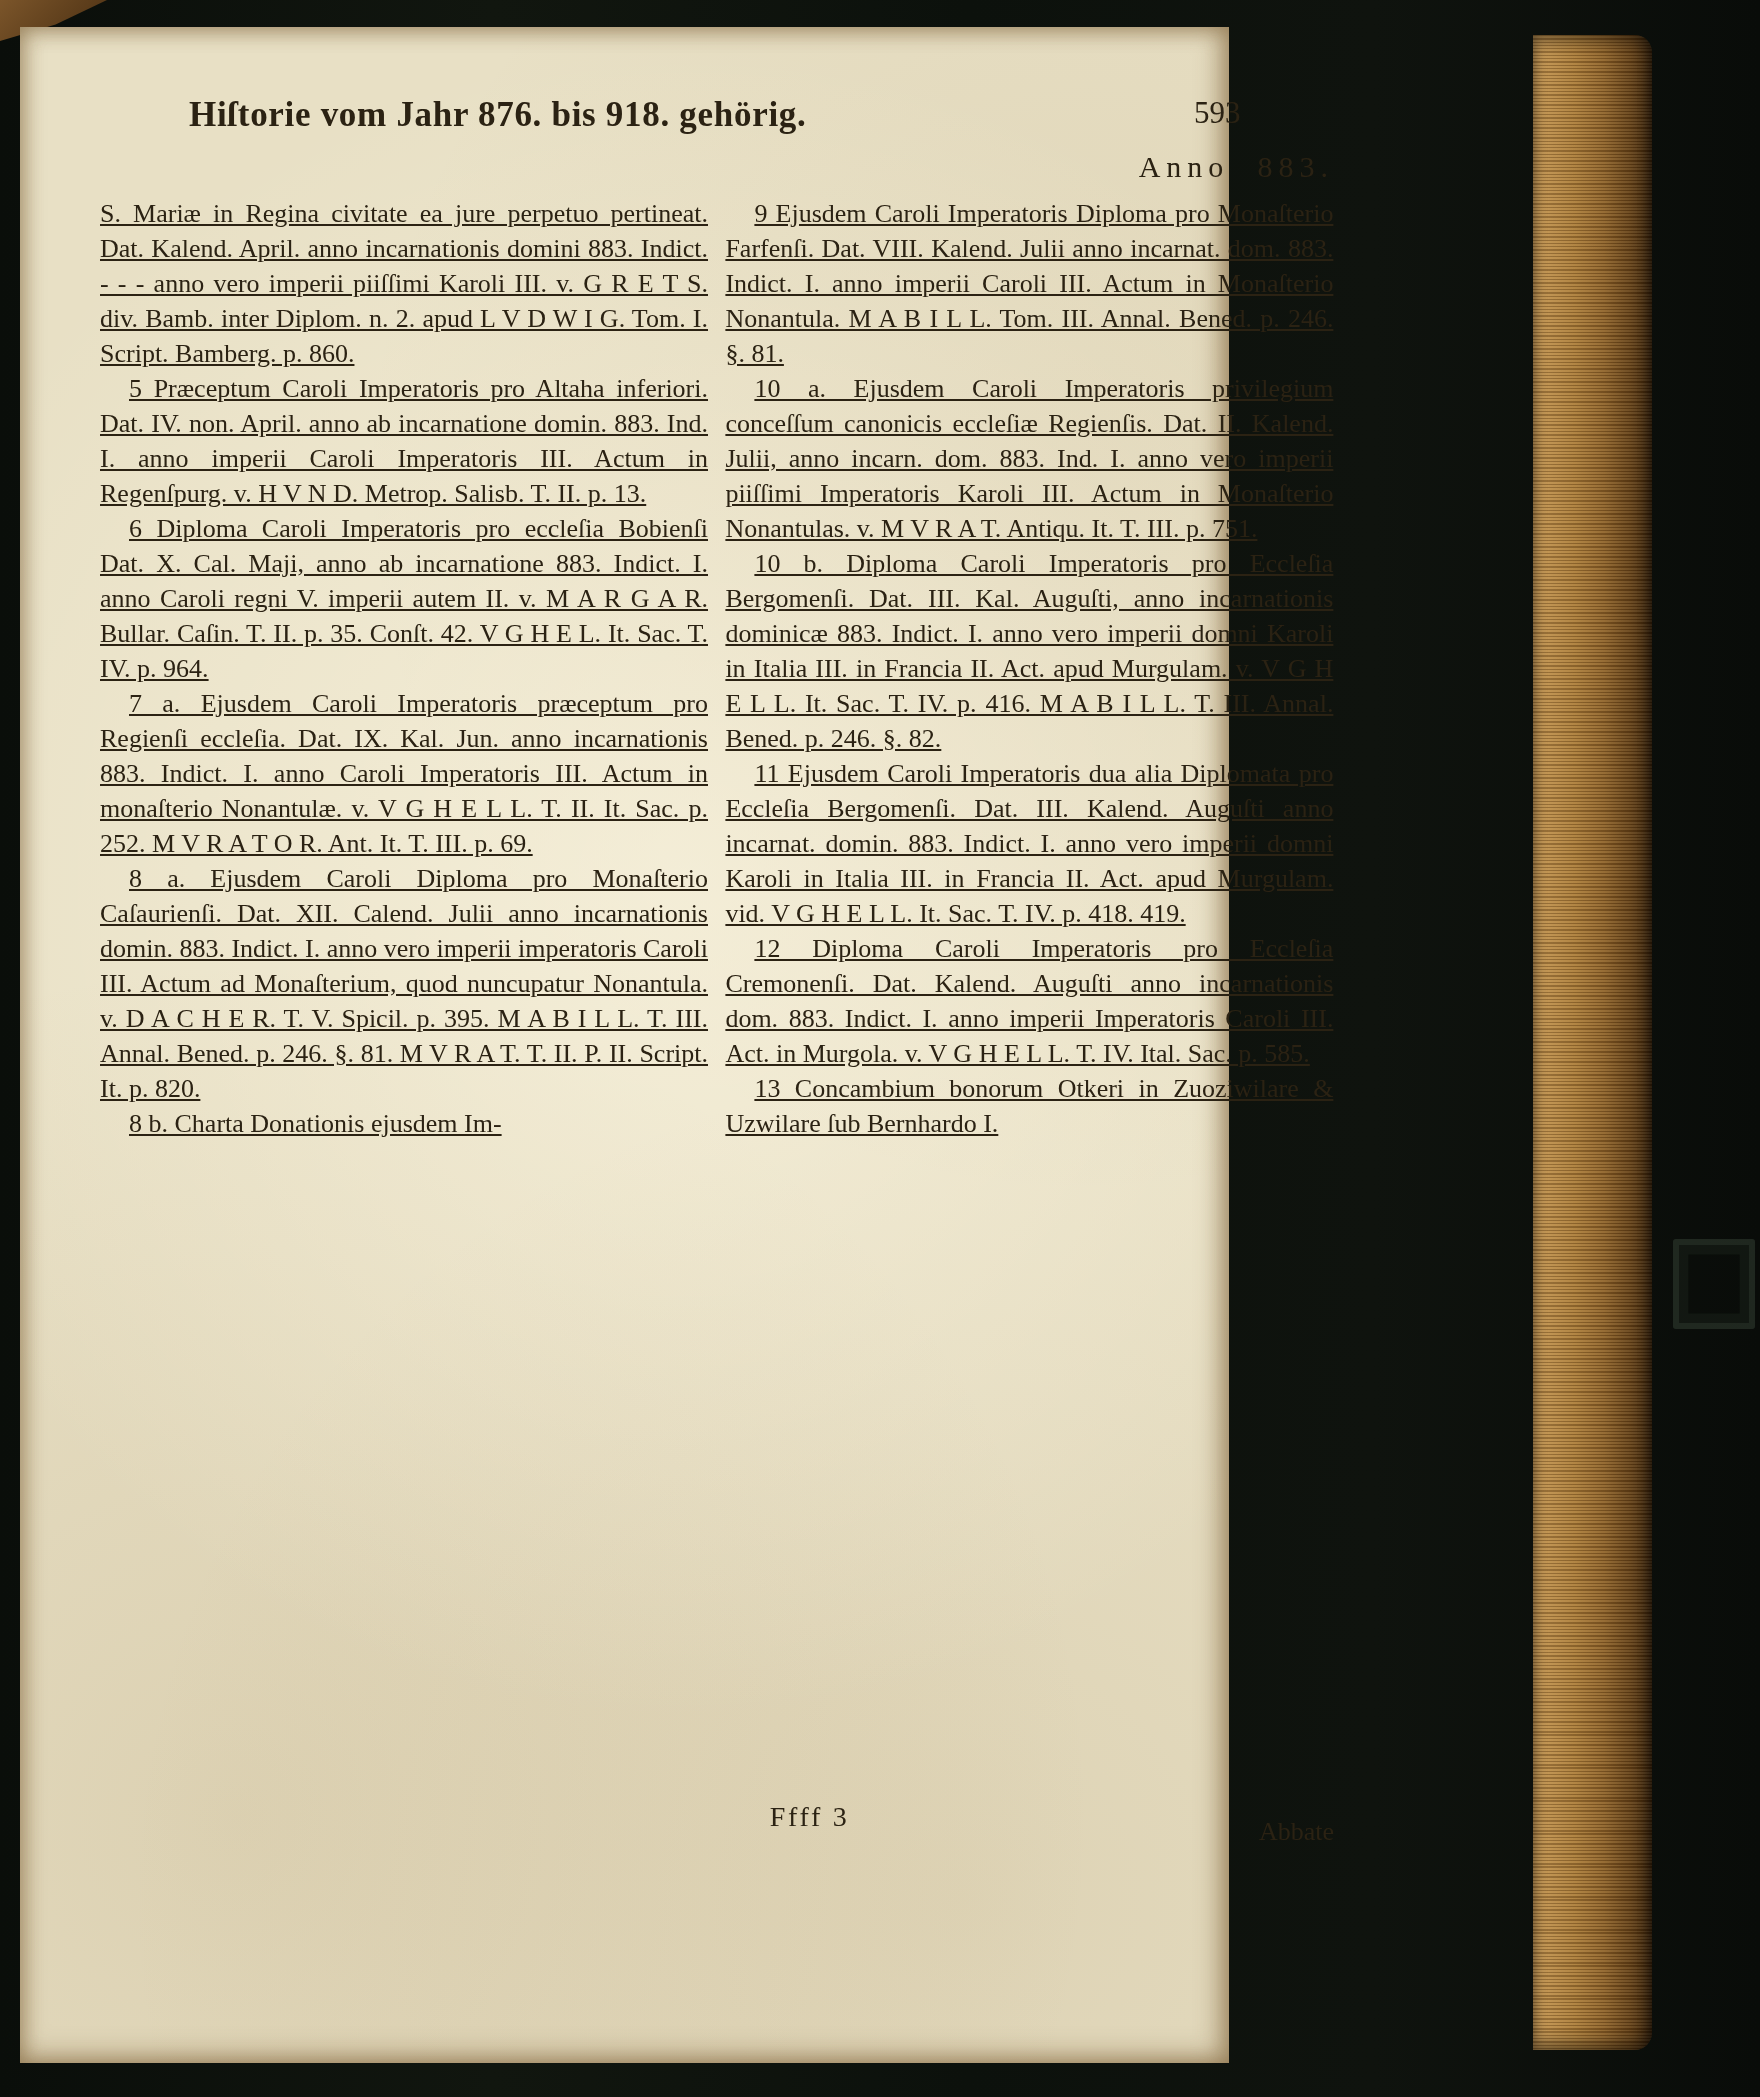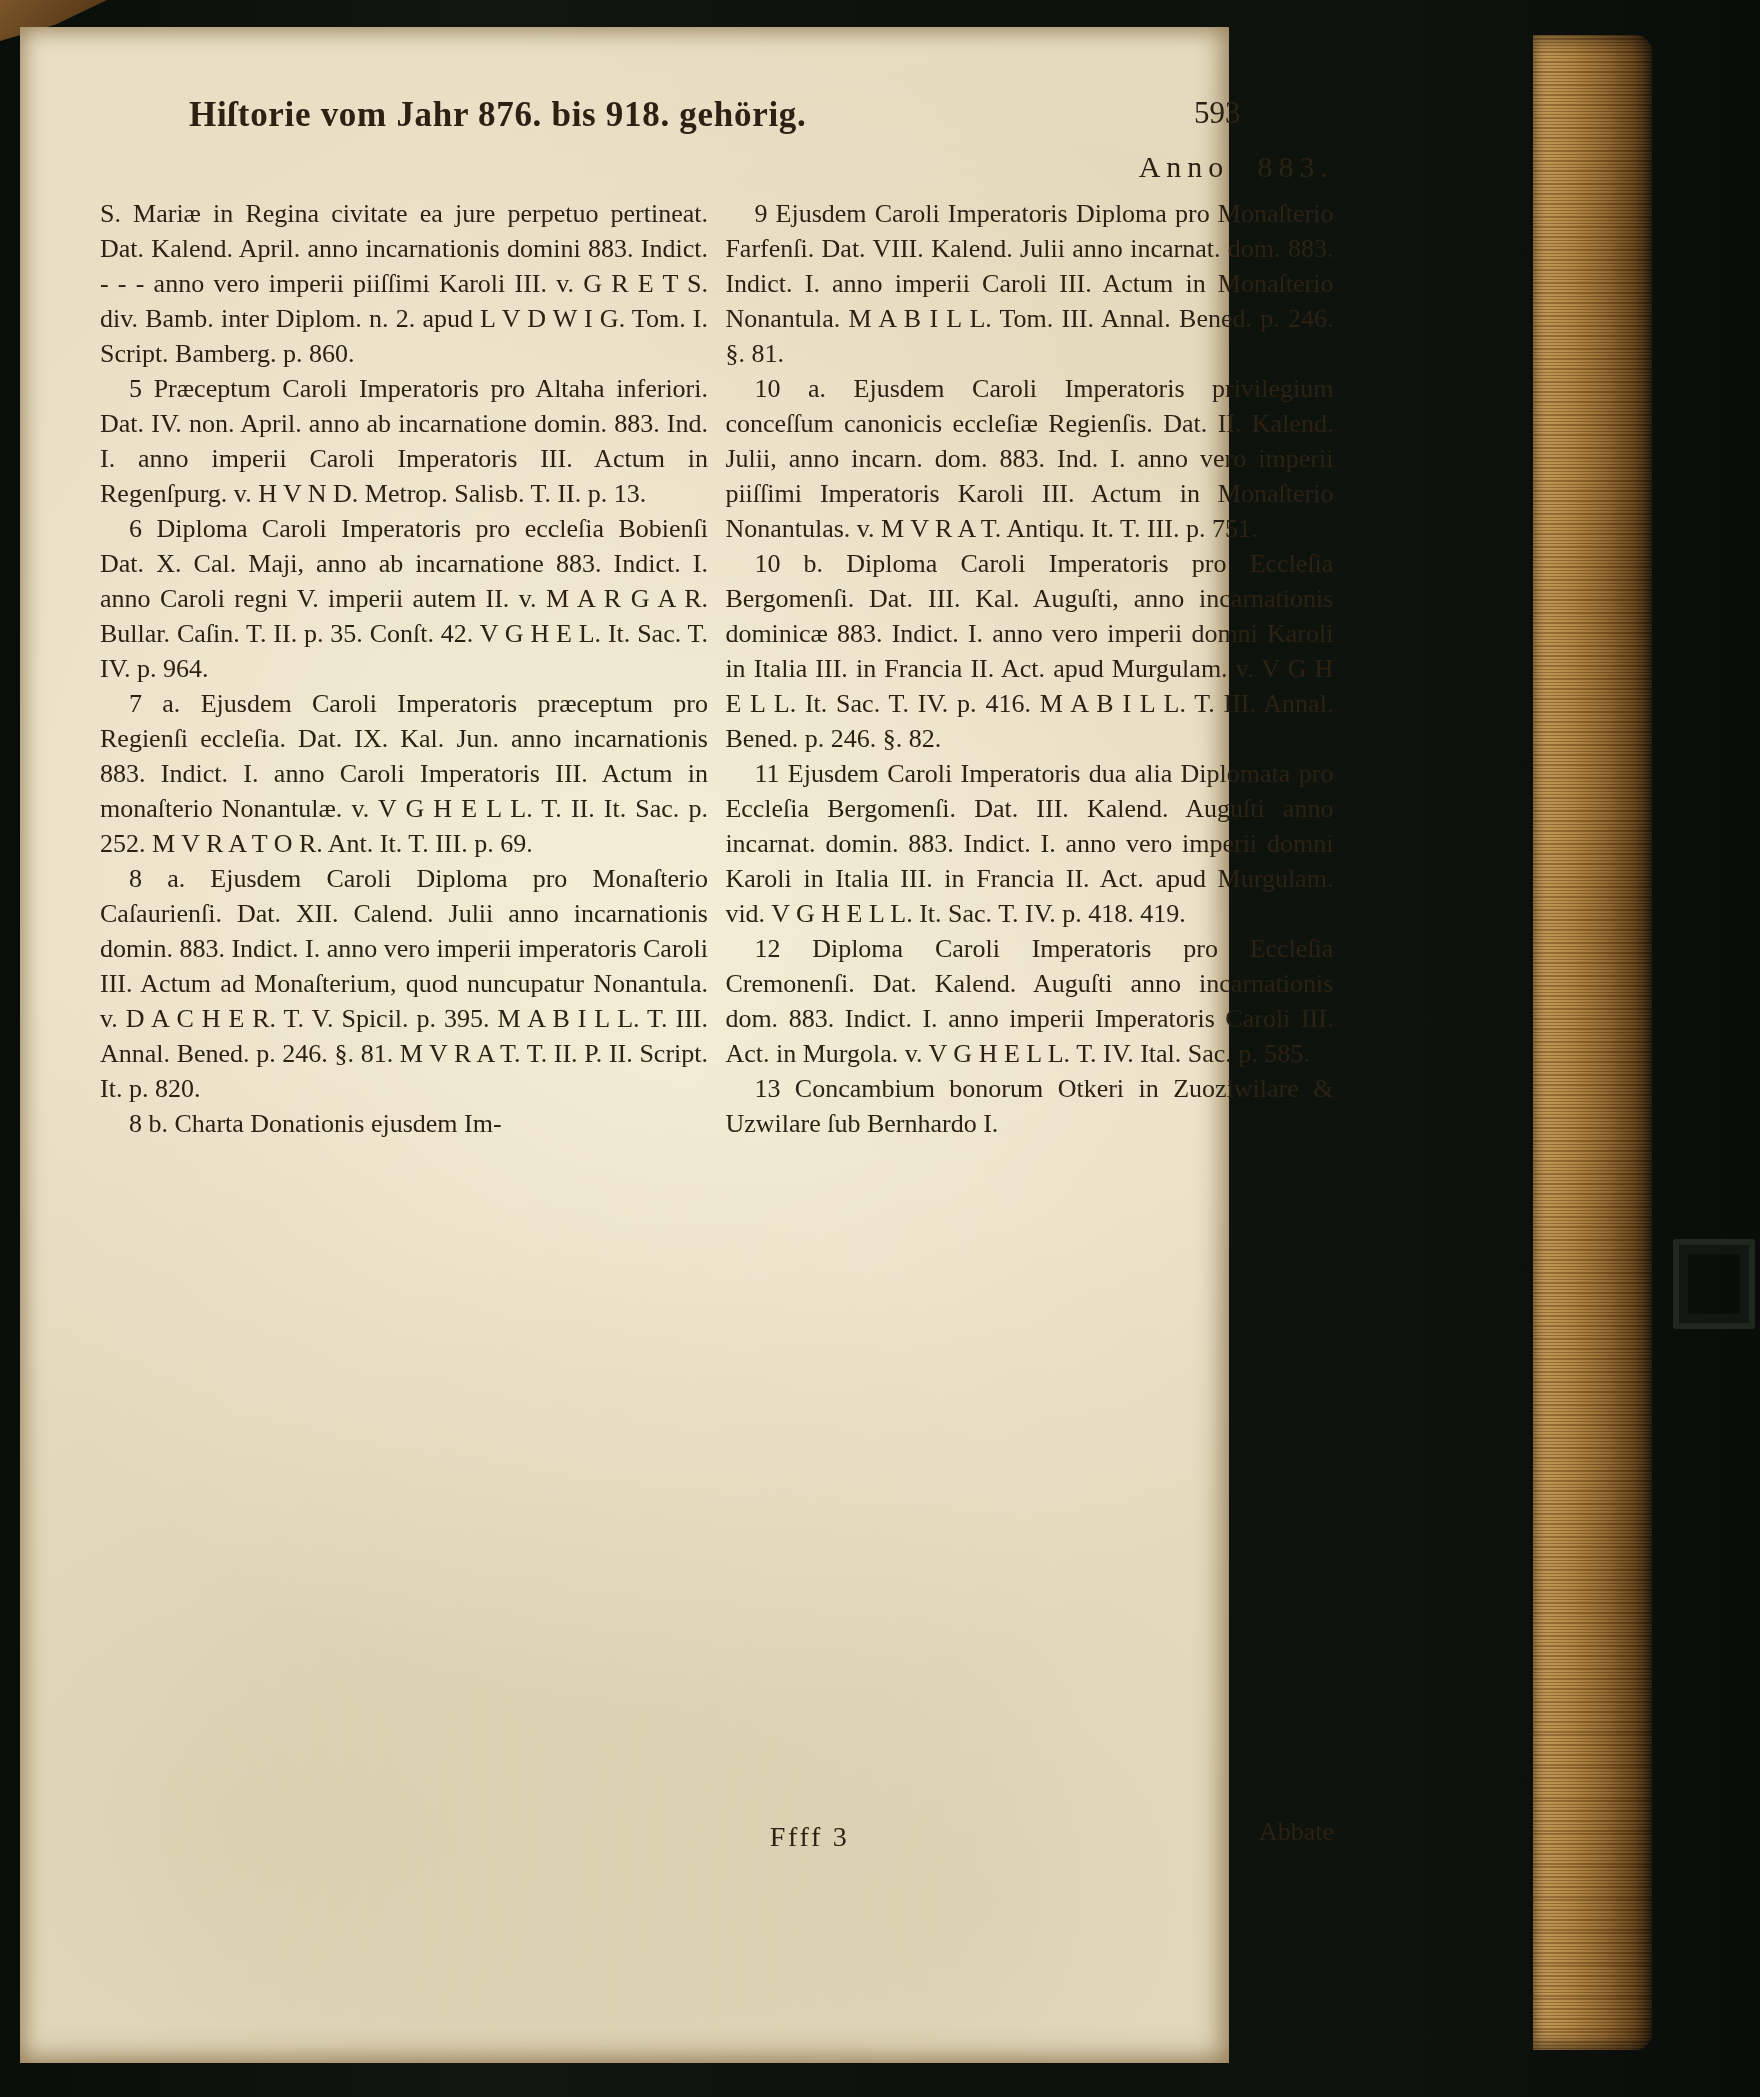--- a/index.html
+++ b/index.html
@@ -88,32 +88,32 @@
     width: 1234px;
     display: flex;
     gap: 17.4px;
   }
   .col {
     width: 608px;
     font-size: 26px;
     line-height: 35px;
     text-align: justify;
     color: #2b2213;
+    text-decoration: underline;
   }
   .para { margin: 0; text-indent: 0; }
   .para.indent { text-indent: 29px; }
   .footer-signature {
     position: absolute;
     left: 669px; top: 1774px;
     width: 241px;
     text-align: center;
     font-size: 28px;
     letter-spacing: 2.7px;
     color: #2b2213;
-    margin-top: 20px;
   }
   .footer-catchword {
     position: absolute;
     left: 1077px; top: 1768px;
     width: 237px;
     text-align: right;
     font-size: 26px;
     color: #2b2213;
     margin-top: 22px;
   }

